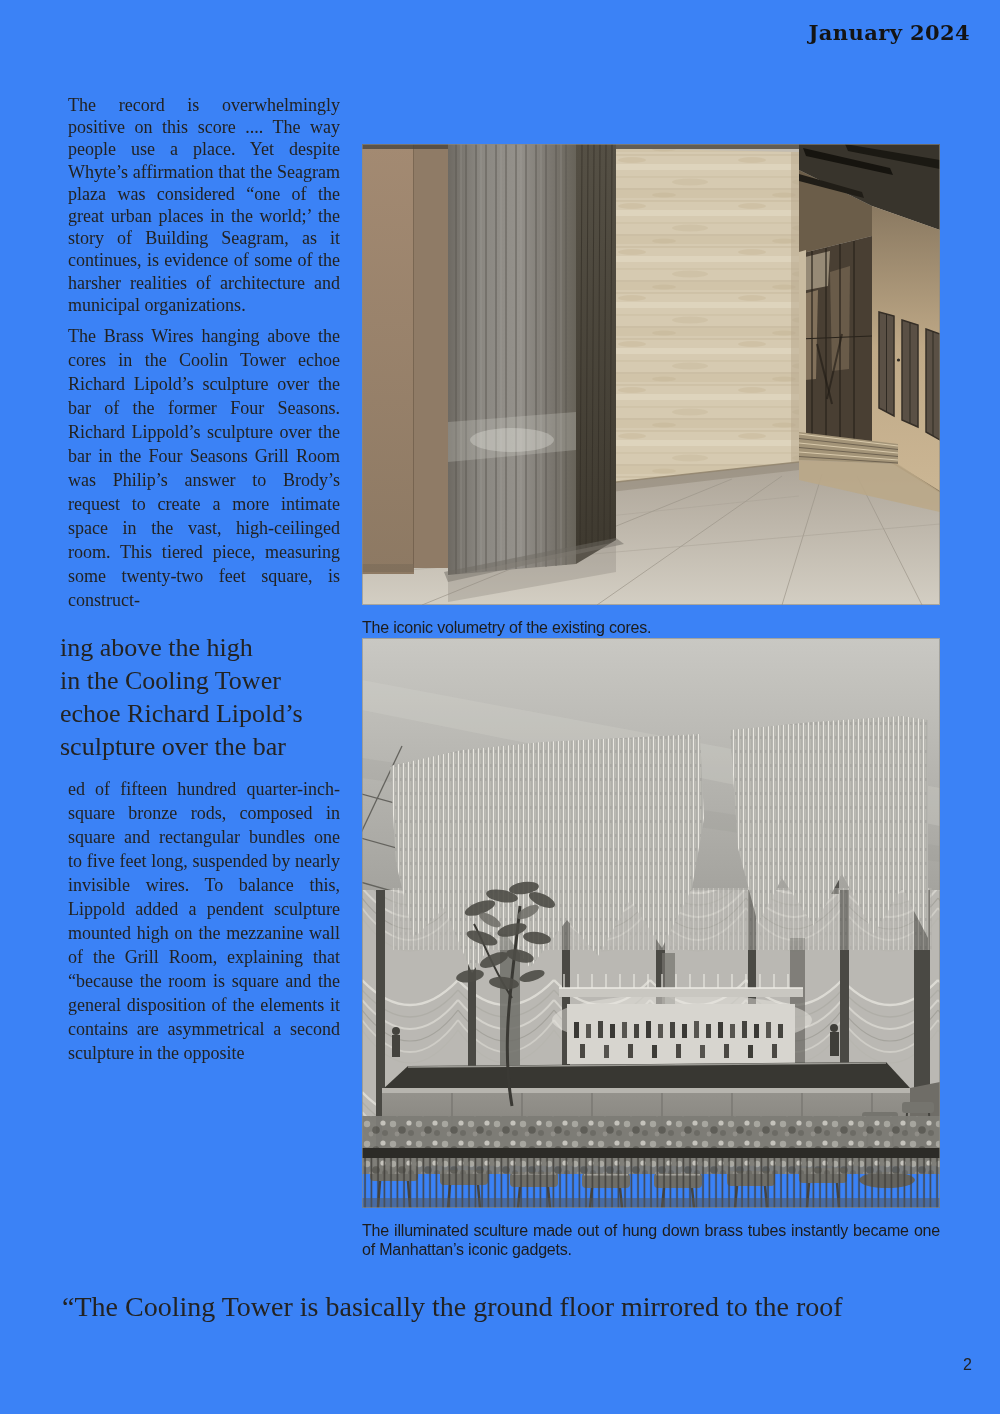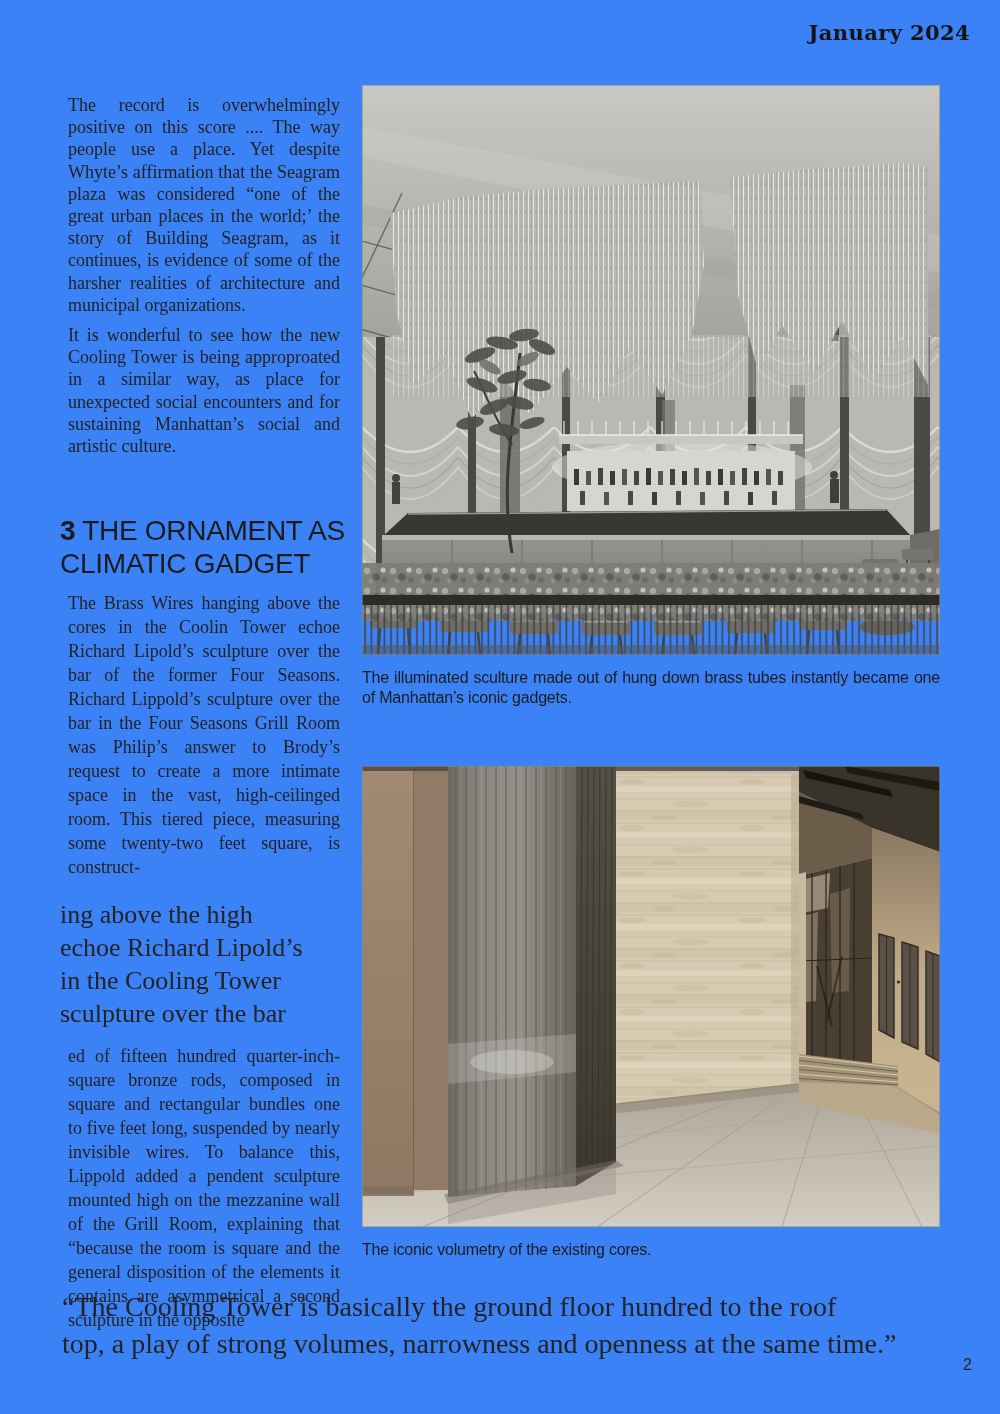--- a/index.html
+++ b/index.html
@@ -52,33 +52,180 @@
 </style>
 </head>
 <body>
 
 <div class="page">
 
   <div class="header-date">January 2024</div>
 
   <div class="left-col">
     <p>The record is overwhelmingly positive on this score .... The way people use a place. Yet despite Whyte’s affirmation that the Seagram plaza was considered “one of the great urban places in the world;’ the story of Building Seagram, as it continues, is evidence of some of the harsher realities of architecture and municipal organizations.</p>
-    <p>It is wonderful to see how the new Cooling Tower is being approproated in a similar way, as place for unexpected social encounters and for sustaining Manhattan’s social and artistic culture.</p>
-    <h2 class="section-heading"><span class="num">3</span> <span>THE ORNAMENT AS CLIMATIC GADGET</span></h2>
     <p class="wide-leading">The Brass Wires hanging above the cores in the Coolin Tower echoe Richard Lipold’s sculpture over the bar of the former Four Seasons. Richard Lippold’s sculpture over the bar in the Four Seasons Grill Room was Philip’s answer to Brody’s request to create a more intimate space in the vast, high-ceilinged room. This tiered piece, measuring some twenty-two feet square, is construct-</p>
     <div class="pull-quote">
       <div>ing above the high</div>
+      <div>in the Cooling Tower</div>
       <div>echoe Richard Lipold’s</div>
-      <div>in the Cooling Tower</div>
       <div>sculpture over the bar</div>
     </div>
     <p class="wide-leading">ed of fifteen hundred quarter-inch-square bronze rods, composed in square and rectangular bundles one to five feet long, suspended by nearly invisible wires. To balance this, Lippold added a pendent sculpture mounted high on the mezzanine wall of the Grill Room, explaining that “because the room is square and the general disposition of the elements it contains are asymmetrical a second sculpture in the opposite</p>
   </div>
 
   <div class="right-col">
+
+    <figure class="figure fig2">
+      <svg width="578" height="461" viewBox="0 0 578 461" role="img">
+        <defs>
+          <linearGradient id="s2floor" x1="0" y1="0" x2="0" y2="1">
+            <stop offset="0" stop-color="#a89f92"></stop>
+              <stop offset="1" stop-color="#d3cec3"></stop>
+          </linearGradient>
+          <linearGradient id="s2lw" x1="0" y1="0" x2="0" y2="1">
+            <stop offset="0" stop-color="#a38a72"></stop>
+              <stop offset="1" stop-color="#8d7963"></stop>
+          </linearGradient>
+          <linearGradient id="s2rw" x1="0" y1="0" x2="0" y2="1">
+            <stop offset="0" stop-color="#8a7961"></stop>
+              <stop offset="0.5" stop-color="#bfa987"></stop>
+              <stop offset="1" stop-color="#cbb694"></stop>
+          </linearGradient>
+          <linearGradient id="s2col" x1="0" y1="0" x2="1" y2="0">
+            <stop offset="0" stop-color="#6e6a63"></stop>
+              <stop offset="0.25" stop-color="#8a8781"></stop>
+            <stop offset="0.55" stop-color="#94918b"></stop>
+              <stop offset="0.8" stop-color="#7b7770"></stop>
+            <stop offset="1" stop-color="#676359"></stop>
+          </linearGradient>
+          <linearGradient id="s2colside" x1="0" y1="0" x2="0" y2="1">
+            <stop offset="0" stop-color="#555045"></stop>
+              <stop offset="1" stop-color="#3e392f"></stop>
+          </linearGradient>
+          <pattern id="s2trav" width="120" height="46" patternUnits="userSpaceOnUse">
+            <rect width="120" height="46" fill="#d6cab1"></rect>
+            <rect y="0" width="120" height="8" fill="#cfc2a6" opacity="0.7"></rect>
+            <rect y="20" width="120" height="6" fill="#ded4bd"></rect>
+            <line x1="0" y1="11" x2="120" y2="11" stroke="#b9a987" stroke-width="1" opacity="0.5"></line>
+            <line x1="0" y1="33" x2="120" y2="33" stroke="#b9a987" stroke-width="1" opacity="0.4"></line>
+            <line x1="0" y1="45" x2="120" y2="45" stroke="#b0a07e" stroke-width="1.2" opacity="0.5"></line>
+            <ellipse cx="30" cy="16" rx="14" ry="3" fill="#c2b190" opacity="0.35"></ellipse>
+            <ellipse cx="88" cy="38" rx="18" ry="3.5" fill="#c2b190" opacity="0.3"></ellipse>
+            <ellipse cx="62" cy="5" rx="12" ry="2.5" fill="#bfae8c" opacity="0.3"></ellipse>
+          </pattern>
+        </defs>
+
+        <rect width="578" height="461" fill="#c3bdb2"></rect>
+        <rect x="0" y="300" width="578" height="161" fill="url(#s2floor)"></rect>
+
+        <g stroke="#9d968a" stroke-width="1" opacity="0.7">
+          <line x1="60" y1="461" x2="370" y2="335"></line>
+          <line x1="235" y1="461" x2="420" y2="332"></line>
+          <line x1="420" y1="461" x2="460" y2="330"></line>
+          <line x1="560" y1="461" x2="495" y2="332"></line>
+          <line x1="0" y1="430" x2="578" y2="380" opacity="0.5"></line>
+          <line x1="0" y1="398" x2="437" y2="352" opacity="0.4"></line>
+        </g>
+
+        <rect x="0" y="0" width="52" height="430" fill="url(#s2lw)"></rect>
+        <line x1="52" y1="0" x2="52" y2="424" stroke="#6e5c4a" stroke-width="1.5"></line>
+        <rect x="0" y="420" width="52" height="8" fill="#7a6a58" opacity="0.6"></rect>
+        <rect x="52" y="0" width="36" height="424" fill="#8f7b66"></rect>
+
+        <polygon points="128,2 437,8 437,318 128,352" fill="url(#s2trav)"></polygon>
+        <rect x="429" y="8" width="8" height="310" fill="#b5a68c" opacity="0.5"></rect>
+        <line x1="128" y1="352" x2="437" y2="318" stroke="#9a8c74" stroke-width="1.5"></line>
+        <polygon points="128,352 437,318 437,326 128,362" fill="#8d8374" opacity="0.5"></polygon>
+        <rect x="0" y="0" width="578" height="5" fill="#4a453c" opacity="0.8"></rect>
+
+        <polygon points="437,26 510,62 510,92 437,110" fill="#6b5d49"></polygon>
+        <polygon points="437,0 578,0 578,86 510,62 437,26" fill="#38342c"></polygon>
+        <polygon points="441,4 528,24 531,31 444,12" fill="#16140f"></polygon>
+        <polygon points="483,0 578,16 578,25 486,7" fill="#1b1913"></polygon>
+        <polygon points="437,30 500,48 502,54 437,37" fill="#201d17"></polygon>
+
+        <polygon points="510,62 578,86 578,348 510,306" fill="url(#s2rw)"></polygon>
+        <g>
+          <polygon points="517,168 532,172 532,272 517,264" fill="#5a5045" stroke="#362f27" stroke-width="1.5"></polygon>
+          <polygon points="540,176 556,181 556,283 540,276" fill="#5a5045" stroke="#362f27" stroke-width="1.5"></polygon>
+          <polygon points="564,185 578,190 578,296 564,288" fill="#5a5045" stroke="#362f27" stroke-width="1.5"></polygon>
+          <line x1="524.5" y1="170" x2="524.5" y2="268" stroke="#2f2a23" stroke-width="1"></line>
+          <line x1="548" y1="178" x2="548" y2="279" stroke="#2f2a23" stroke-width="1"></line>
+          <line x1="571" y1="187" x2="571" y2="292" stroke="#2f2a23" stroke-width="1"></line>
+          <circle cx="536.5" cy="216" r="1.6" fill="#2e2a24"></circle>
+        </g>
+        <line x1="510" y1="306" x2="578" y2="348" stroke="#8a7a62" stroke-width="1.5"></line>
+
+        <polygon points="437,110 510,92 510,306 437,292" fill="#493f33"></polygon>
+        <polygon points="439,114 468,107 466,142 440,147" fill="#c9bca3" opacity="0.6"></polygon>
+        <polygon points="441,150 456,146 454,235 443,236" fill="#b09a7c" opacity="0.55"></polygon>
+        <polygon points="468,128 488,122 487,225 470,227" fill="#8a7760" opacity="0.5"></polygon>
+        <g stroke="#29231b" stroke-width="1.2">
+          <line x1="450" y1="107" x2="450" y2="294"></line>
+          <line x1="464" y1="104" x2="464" y2="297"></line>
+          <line x1="478" y1="100" x2="478" y2="299"></line>
+          <line x1="492" y1="97" x2="492" y2="302"></line>
+          <line x1="437" y1="195" x2="510" y2="192"></line>
+        </g>
+        <line x1="455" y1="200" x2="470" y2="260" stroke="#1f1a14" stroke-width="2" opacity="0.6"></line>
+        <line x1="480" y1="190" x2="465" y2="255" stroke="#1f1a14" stroke-width="2" opacity="0.6"></line>
+        <polygon points="437,108 444,106 444,292 437,292" fill="#c9bba0"></polygon>
+
+        <polygon points="437,288 536,300 536,320 437,316" fill="#a39478"></polygon>
+        <g>
+          <line x1="437" y1="290" x2="536" y2="302" stroke="#d8c9ab" stroke-width="1.2"></line>
+          <line x1="437" y1="294.5" x2="536" y2="305.5" stroke="#6f6351" stroke-width="1"></line>
+          <line x1="437" y1="299" x2="536" y2="309" stroke="#d8c9ab" stroke-width="1.2"></line>
+          <line x1="437" y1="303.5" x2="536" y2="312.5" stroke="#6f6351" stroke-width="1"></line>
+          <line x1="437" y1="308" x2="536" y2="316" stroke="#d8c9ab" stroke-width="1.2"></line>
+          <line x1="437" y1="312.5" x2="536" y2="319" stroke="#6f6351" stroke-width="1"></line>
+        </g>
+        <polygon points="437,316 536,320 578,348 578,368 437,336" fill="#bba887" opacity="0.85"></polygon>
+
+        <polygon points="86,0 214,0 214,420 86,431" fill="url(#s2col)"></polygon>
+        <g stroke="#59554e" stroke-width="1" opacity="0.85">
+          <line x1="94" y1="0" x2="94" y2="430"></line>
+            <line x1="104" y1="0" x2="104" y2="429"></line>
+          <line x1="114" y1="0" x2="114" y2="428"></line>
+            <line x1="124" y1="0" x2="124" y2="427"></line>
+          <line x1="134" y1="0" x2="134" y2="427"></line>
+            <line x1="144" y1="0" x2="144" y2="426"></line>
+          <line x1="154" y1="0" x2="154" y2="425"></line>
+            <line x1="164" y1="0" x2="164" y2="424"></line>
+          <line x1="174" y1="0" x2="174" y2="423"></line>
+            <line x1="184" y1="0" x2="184" y2="423"></line>
+          <line x1="194" y1="0" x2="194" y2="422"></line>
+            <line x1="204" y1="0" x2="204" y2="421"></line>
+        </g>
+        <g stroke="#a7a49e" stroke-width="1" opacity="0.4">
+          <line x1="99" y1="0" x2="99" y2="430"></line>
+            <line x1="119" y1="0" x2="119" y2="428"></line>
+          <line x1="139" y1="0" x2="139" y2="426"></line>
+            <line x1="159" y1="0" x2="159" y2="425"></line>
+          <line x1="179" y1="0" x2="179" y2="423"></line>
+            <line x1="199" y1="0" x2="199" y2="422"></line>
+        </g>
+        <polygon points="86,278 214,268 214,306 86,318" fill="#d9d6d0" opacity="0.25"></polygon>
+        <ellipse cx="150" cy="296" rx="42" ry="12" fill="#efede8" opacity="0.3"></ellipse>
+        <polygon points="214,0 254,0 254,396 214,420" fill="url(#s2colside)"></polygon>
+        <g stroke="#332e26" stroke-width="1" opacity="0.7">
+          <line x1="220" y1="0" x2="218" y2="408"></line>
+            <line x1="226" y1="0" x2="224" y2="406"></line>
+          <line x1="232" y1="0" x2="230" y2="404"></line>
+            <line x1="238" y1="0" x2="236" y2="402"></line>
+          <line x1="244" y1="0" x2="242" y2="400"></line>
+            <line x1="250" y1="0" x2="248" y2="398"></line>
+        </g>
+        <polygon points="82,428 254,394 262,400 86,438" fill="#6e6a61" opacity="0.5"></polygon>
+        <polygon points="86,432 254,398 254,428 86,458" fill="#8b877f" opacity="0.35"></polygon>
+
+        <rect x="0.5" y="0.5" width="577" height="460" fill="none" stroke="#8a8a85" stroke-width="1" opacity="0.6"></rect>
+      </svg>
+      <figcaption class="caption">The iconic volumetry of the existing cores.</figcaption>
+    </figure>
 
     <figure class="figure">
       <svg width="578" height="570" viewBox="0 0 578 570" role="img">
         <defs>
           <linearGradient id="s1ceil" x1="0" y1="0" x2="0" y2="1">
             <stop offset="0" stop-color="#c9c8c3"></stop>
               <stop offset="1" stop-color="#a3a29d"></stop>
           </linearGradient>
           <linearGradient id="s1barfront" x1="0" y1="0" x2="0" y2="1">
             <stop offset="0" stop-color="#96948e"></stop>
@@ -303,171 +450,21 @@
 
         <rect x="0" y="478" width="578" height="58" fill="url(#s1fol)" opacity="0.95"></rect>
         <rect x="0" y="510" width="578" height="10" fill="#2c2b27"></rect>
         <rect x="0" y="520" width="578" height="50" fill="url(#s1bal)" opacity="0.9"></rect>
         <rect x="0" y="560" width="578" height="10" fill="#55544f" opacity="0.5"></rect>
         <rect x="0.5" y="0.5" width="577" height="569" fill="none" stroke="#8a8a85" stroke-width="1" opacity="0.6"></rect>
       </svg>
       <figcaption class="caption">The illuminated sculture made out of hung down brass tubes instantly became one of Manhattan’s iconic gadgets.</figcaption>
     </figure>
 
-    <figure class="figure fig2">
-      <svg width="578" height="461" viewBox="0 0 578 461" role="img">
-        <defs>
-          <linearGradient id="s2floor" x1="0" y1="0" x2="0" y2="1">
-            <stop offset="0" stop-color="#a89f92"></stop>
-              <stop offset="1" stop-color="#d3cec3"></stop>
-          </linearGradient>
-          <linearGradient id="s2lw" x1="0" y1="0" x2="0" y2="1">
-            <stop offset="0" stop-color="#a38a72"></stop>
-              <stop offset="1" stop-color="#8d7963"></stop>
-          </linearGradient>
-          <linearGradient id="s2rw" x1="0" y1="0" x2="0" y2="1">
-            <stop offset="0" stop-color="#8a7961"></stop>
-              <stop offset="0.5" stop-color="#bfa987"></stop>
-              <stop offset="1" stop-color="#cbb694"></stop>
-          </linearGradient>
-          <linearGradient id="s2col" x1="0" y1="0" x2="1" y2="0">
-            <stop offset="0" stop-color="#6e6a63"></stop>
-              <stop offset="0.25" stop-color="#8a8781"></stop>
-            <stop offset="0.55" stop-color="#94918b"></stop>
-              <stop offset="0.8" stop-color="#7b7770"></stop>
-            <stop offset="1" stop-color="#676359"></stop>
-          </linearGradient>
-          <linearGradient id="s2colside" x1="0" y1="0" x2="0" y2="1">
-            <stop offset="0" stop-color="#555045"></stop>
-              <stop offset="1" stop-color="#3e392f"></stop>
-          </linearGradient>
-          <pattern id="s2trav" width="120" height="46" patternUnits="userSpaceOnUse">
-            <rect width="120" height="46" fill="#d6cab1"></rect>
-            <rect y="0" width="120" height="8" fill="#cfc2a6" opacity="0.7"></rect>
-            <rect y="20" width="120" height="6" fill="#ded4bd"></rect>
-            <line x1="0" y1="11" x2="120" y2="11" stroke="#b9a987" stroke-width="1" opacity="0.5"></line>
-            <line x1="0" y1="33" x2="120" y2="33" stroke="#b9a987" stroke-width="1" opacity="0.4"></line>
-            <line x1="0" y1="45" x2="120" y2="45" stroke="#b0a07e" stroke-width="1.2" opacity="0.5"></line>
-            <ellipse cx="30" cy="16" rx="14" ry="3" fill="#c2b190" opacity="0.35"></ellipse>
-            <ellipse cx="88" cy="38" rx="18" ry="3.5" fill="#c2b190" opacity="0.3"></ellipse>
-            <ellipse cx="62" cy="5" rx="12" ry="2.5" fill="#bfae8c" opacity="0.3"></ellipse>
-          </pattern>
-        </defs>
-
-        <rect width="578" height="461" fill="#c3bdb2"></rect>
-        <rect x="0" y="300" width="578" height="161" fill="url(#s2floor)"></rect>
-
-        <g stroke="#9d968a" stroke-width="1" opacity="0.7">
-          <line x1="60" y1="461" x2="370" y2="335"></line>
-          <line x1="235" y1="461" x2="420" y2="332"></line>
-          <line x1="420" y1="461" x2="460" y2="330"></line>
-          <line x1="560" y1="461" x2="495" y2="332"></line>
-          <line x1="0" y1="430" x2="578" y2="380" opacity="0.5"></line>
-          <line x1="0" y1="398" x2="437" y2="352" opacity="0.4"></line>
-        </g>
-
-        <rect x="0" y="0" width="52" height="430" fill="url(#s2lw)"></rect>
-        <line x1="52" y1="0" x2="52" y2="424" stroke="#6e5c4a" stroke-width="1.5"></line>
-        <rect x="0" y="420" width="52" height="8" fill="#7a6a58" opacity="0.6"></rect>
-        <rect x="52" y="0" width="36" height="424" fill="#8f7b66"></rect>
-
-        <polygon points="128,2 437,8 437,318 128,352" fill="url(#s2trav)"></polygon>
-        <rect x="429" y="8" width="8" height="310" fill="#b5a68c" opacity="0.5"></rect>
-        <line x1="128" y1="352" x2="437" y2="318" stroke="#9a8c74" stroke-width="1.5"></line>
-        <polygon points="128,352 437,318 437,326 128,362" fill="#8d8374" opacity="0.5"></polygon>
-        <rect x="0" y="0" width="578" height="5" fill="#4a453c" opacity="0.8"></rect>
-
-        <polygon points="437,26 510,62 510,92 437,110" fill="#6b5d49"></polygon>
-        <polygon points="437,0 578,0 578,86 510,62 437,26" fill="#38342c"></polygon>
-        <polygon points="441,4 528,24 531,31 444,12" fill="#16140f"></polygon>
-        <polygon points="483,0 578,16 578,25 486,7" fill="#1b1913"></polygon>
-        <polygon points="437,30 500,48 502,54 437,37" fill="#201d17"></polygon>
-
-        <polygon points="510,62 578,86 578,348 510,306" fill="url(#s2rw)"></polygon>
-        <g>
-          <polygon points="517,168 532,172 532,272 517,264" fill="#5a5045" stroke="#362f27" stroke-width="1.5"></polygon>
-          <polygon points="540,176 556,181 556,283 540,276" fill="#5a5045" stroke="#362f27" stroke-width="1.5"></polygon>
-          <polygon points="564,185 578,190 578,296 564,288" fill="#5a5045" stroke="#362f27" stroke-width="1.5"></polygon>
-          <line x1="524.5" y1="170" x2="524.5" y2="268" stroke="#2f2a23" stroke-width="1"></line>
-          <line x1="548" y1="178" x2="548" y2="279" stroke="#2f2a23" stroke-width="1"></line>
-          <line x1="571" y1="187" x2="571" y2="292" stroke="#2f2a23" stroke-width="1"></line>
-          <circle cx="536.5" cy="216" r="1.6" fill="#2e2a24"></circle>
-        </g>
-        <line x1="510" y1="306" x2="578" y2="348" stroke="#8a7a62" stroke-width="1.5"></line>
-
-        <polygon points="437,110 510,92 510,306 437,292" fill="#493f33"></polygon>
-        <polygon points="439,114 468,107 466,142 440,147" fill="#c9bca3" opacity="0.6"></polygon>
-        <polygon points="441,150 456,146 454,235 443,236" fill="#b09a7c" opacity="0.55"></polygon>
-        <polygon points="468,128 488,122 487,225 470,227" fill="#8a7760" opacity="0.5"></polygon>
-        <g stroke="#29231b" stroke-width="1.2">
-          <line x1="450" y1="107" x2="450" y2="294"></line>
-          <line x1="464" y1="104" x2="464" y2="297"></line>
-          <line x1="478" y1="100" x2="478" y2="299"></line>
-          <line x1="492" y1="97" x2="492" y2="302"></line>
-          <line x1="437" y1="195" x2="510" y2="192"></line>
-        </g>
-        <line x1="455" y1="200" x2="470" y2="260" stroke="#1f1a14" stroke-width="2" opacity="0.6"></line>
-        <line x1="480" y1="190" x2="465" y2="255" stroke="#1f1a14" stroke-width="2" opacity="0.6"></line>
-        <polygon points="437,108 444,106 444,292 437,292" fill="#c9bba0"></polygon>
-
-        <polygon points="437,288 536,300 536,320 437,316" fill="#a39478"></polygon>
-        <g>
-          <line x1="437" y1="290" x2="536" y2="302" stroke="#d8c9ab" stroke-width="1.2"></line>
-          <line x1="437" y1="294.5" x2="536" y2="305.5" stroke="#6f6351" stroke-width="1"></line>
-          <line x1="437" y1="299" x2="536" y2="309" stroke="#d8c9ab" stroke-width="1.2"></line>
-          <line x1="437" y1="303.5" x2="536" y2="312.5" stroke="#6f6351" stroke-width="1"></line>
-          <line x1="437" y1="308" x2="536" y2="316" stroke="#d8c9ab" stroke-width="1.2"></line>
-          <line x1="437" y1="312.5" x2="536" y2="319" stroke="#6f6351" stroke-width="1"></line>
-        </g>
-        <polygon points="437,316 536,320 578,348 578,368 437,336" fill="#bba887" opacity="0.85"></polygon>
-
-        <polygon points="86,0 214,0 214,420 86,431" fill="url(#s2col)"></polygon>
-        <g stroke="#59554e" stroke-width="1" opacity="0.85">
-          <line x1="94" y1="0" x2="94" y2="430"></line>
-            <line x1="104" y1="0" x2="104" y2="429"></line>
-          <line x1="114" y1="0" x2="114" y2="428"></line>
-            <line x1="124" y1="0" x2="124" y2="427"></line>
-          <line x1="134" y1="0" x2="134" y2="427"></line>
-            <line x1="144" y1="0" x2="144" y2="426"></line>
-          <line x1="154" y1="0" x2="154" y2="425"></line>
-            <line x1="164" y1="0" x2="164" y2="424"></line>
-          <line x1="174" y1="0" x2="174" y2="423"></line>
-            <line x1="184" y1="0" x2="184" y2="423"></line>
-          <line x1="194" y1="0" x2="194" y2="422"></line>
-            <line x1="204" y1="0" x2="204" y2="421"></line>
-        </g>
-        <g stroke="#a7a49e" stroke-width="1" opacity="0.4">
-          <line x1="99" y1="0" x2="99" y2="430"></line>
-            <line x1="119" y1="0" x2="119" y2="428"></line>
-          <line x1="139" y1="0" x2="139" y2="426"></line>
-            <line x1="159" y1="0" x2="159" y2="425"></line>
-          <line x1="179" y1="0" x2="179" y2="423"></line>
-            <line x1="199" y1="0" x2="199" y2="422"></line>
-        </g>
-        <polygon points="86,278 214,268 214,306 86,318" fill="#d9d6d0" opacity="0.25"></polygon>
-        <ellipse cx="150" cy="296" rx="42" ry="12" fill="#efede8" opacity="0.3"></ellipse>
-        <polygon points="214,0 254,0 254,396 214,420" fill="url(#s2colside)"></polygon>
-        <g stroke="#332e26" stroke-width="1" opacity="0.7">
-          <line x1="220" y1="0" x2="218" y2="408"></line>
-            <line x1="226" y1="0" x2="224" y2="406"></line>
-          <line x1="232" y1="0" x2="230" y2="404"></line>
-            <line x1="238" y1="0" x2="236" y2="402"></line>
-          <line x1="244" y1="0" x2="242" y2="400"></line>
-            <line x1="250" y1="0" x2="248" y2="398"></line>
-        </g>
-        <polygon points="82,428 254,394 262,400 86,438" fill="#6e6a61" opacity="0.5"></polygon>
-        <polygon points="86,432 254,398 254,428 86,458" fill="#8b877f" opacity="0.35"></polygon>
-
-        <rect x="0.5" y="0.5" width="577" height="460" fill="none" stroke="#8a8a85" stroke-width="1" opacity="0.6"></rect>
-      </svg>
-      <figcaption class="caption">The iconic volumetry of the existing cores.</figcaption>
-    </figure>
-
   </div>
 
   <div class="bottom-quote">
-    <div>“The Cooling Tower is basically the ground floor hundred to the roof</div>
-    <div>top, a play of strong volumes, narrowness and openness at the same time.”</div>
+    <div>“The Cooling Tower is basically the ground floor mirrored to the roof</div>
   </div>
 
   <div class="page-number">2</div>
 
 </div>
 
 </body></html>

